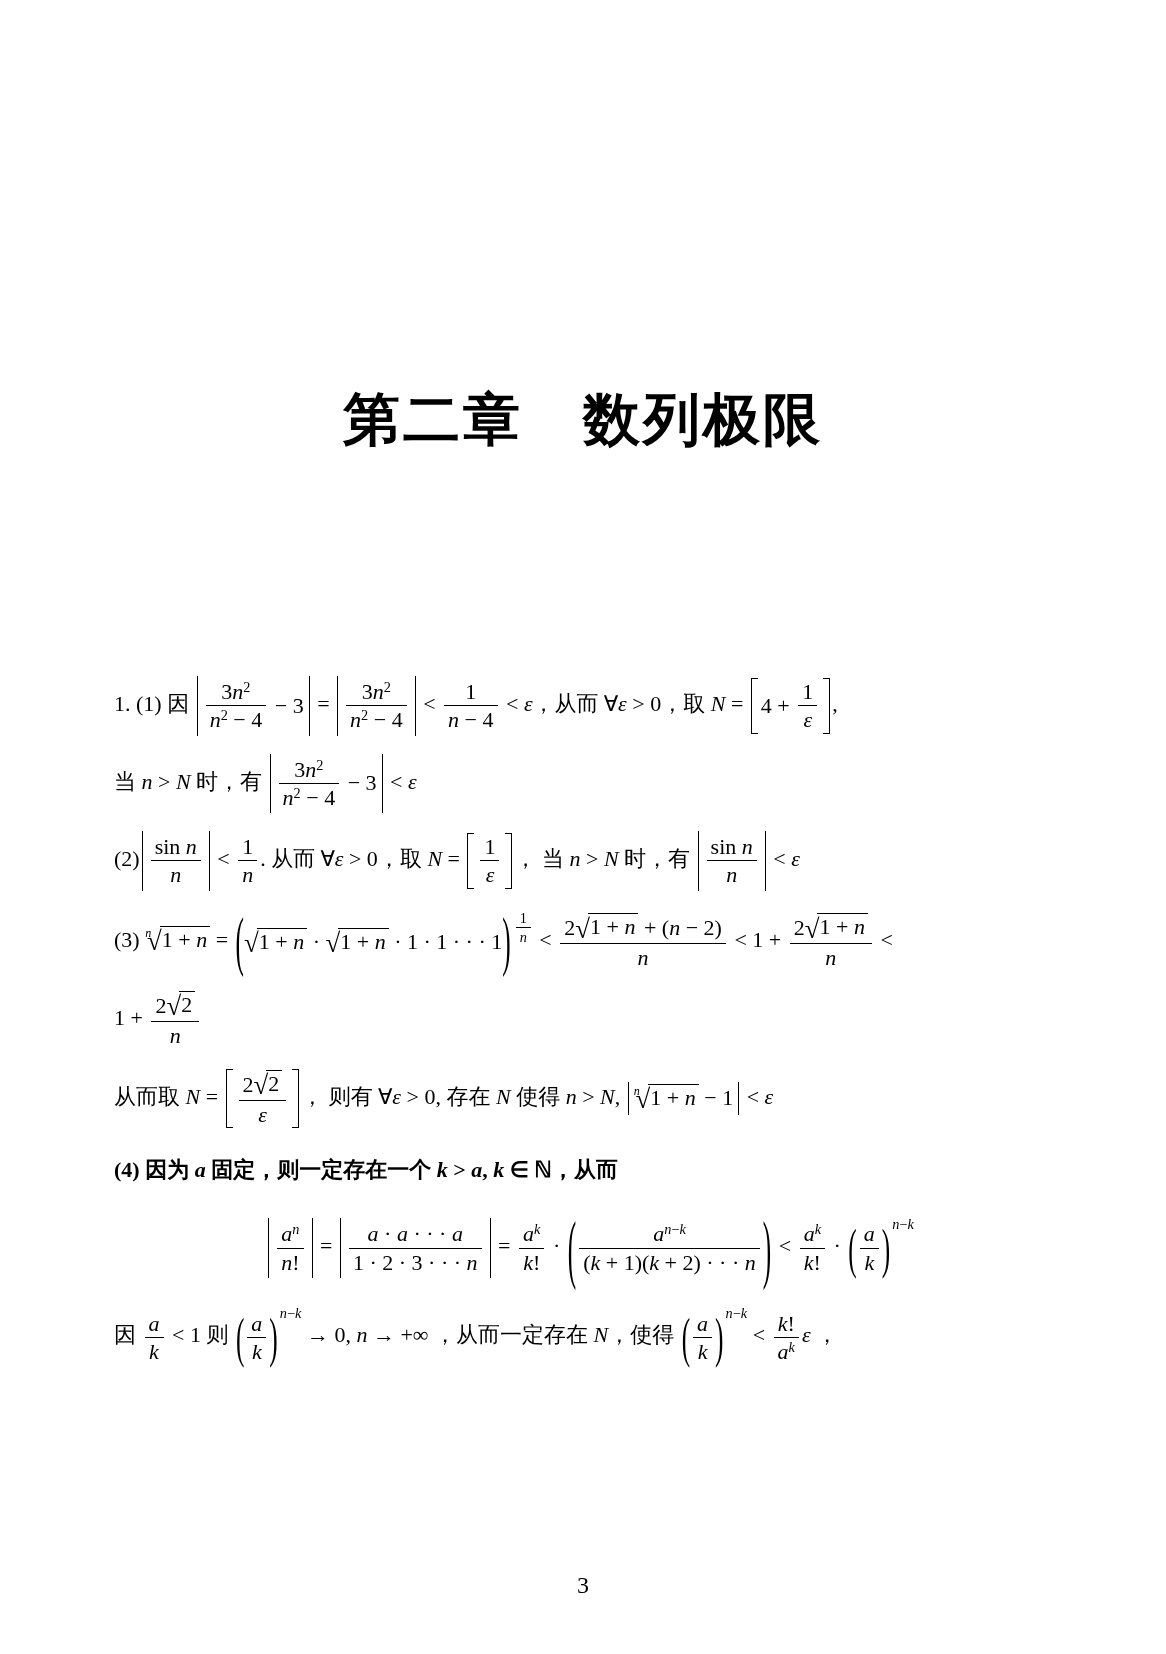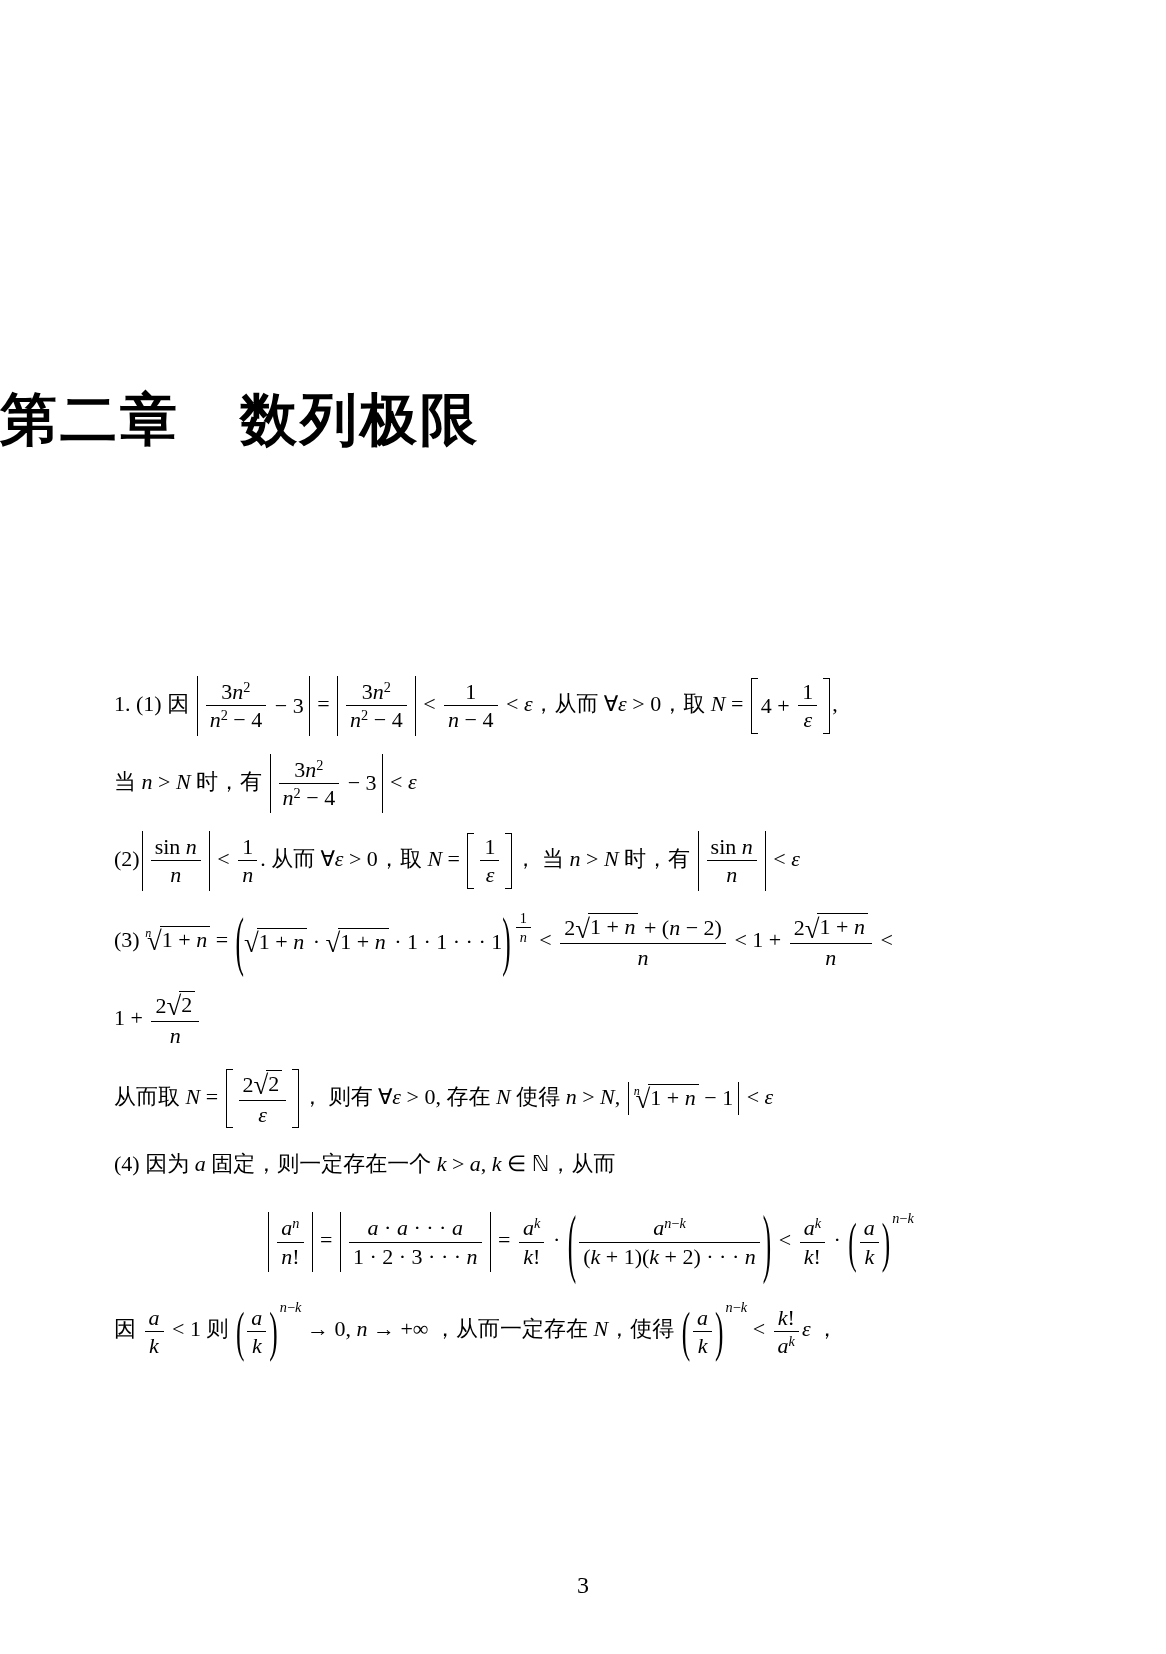--- a/index.html
+++ b/index.html
@@ -2,37 +2,37 @@
 <html><head>
 <meta charset="utf-8">
 <style>
   html,body{margin:0;padding:0;background:#999;}
   .page{
     position:relative;width:1166px;height:1654px;background:#ffffff;
     margin:0 auto;overflow:hidden;color:#000;
     font-family:"Liberation Serif",serif;
   }
   .chapter-title{
-    position:absolute;top:382px;left:0;width:100%;text-align:left;
+    position:absolute;top:382px;left:0;width:100%;text-align:center;
     font-family:"Liberation Sans",sans-serif;font-weight:bold;
     font-size:57px;letter-spacing:3px;white-space:pre;
   }
   .section-title{
     position:absolute;top:632px;left:0;width:100%;text-align:center;
     font-size:36px;font-weight:bold;white-space:pre;
   }
   .section-num{font-family:"Liberation Serif",serif;margin-right:34px;}
   .section-name{font-family:"Liberation Sans",sans-serif;}
   .solution{
     position:absolute;left:114px;top:676px;width:952px;
     font-size:22px;line-height:1.3;
   }
   .mline{margin:0 0 18px 0;white-space:nowrap;}
   .mline span{white-space:pre;}
-  .mline[data-name="problem-1-part-4-intro"]{margin:20px 0 12px 0;}
+  .mline[data-name="problem-1-part-4-intro"]{margin:26px 0 12px 0;font-weight:bold;}
   .mline[data-name="display-formula"]{text-align:center;margin:30px 0 26px 0;}
   .mline[data-name="problem-1-part-4-conclusion"]{margin-top:16px;}
   .tr{font-style:normal;}
   .ti{font-style:italic;}
   .tc{font-style:normal;}
   
   .frac{
     display:inline-flex;flex-direction:column;align-items:center;
     vertical-align:middle;margin:0 3px;
   }

